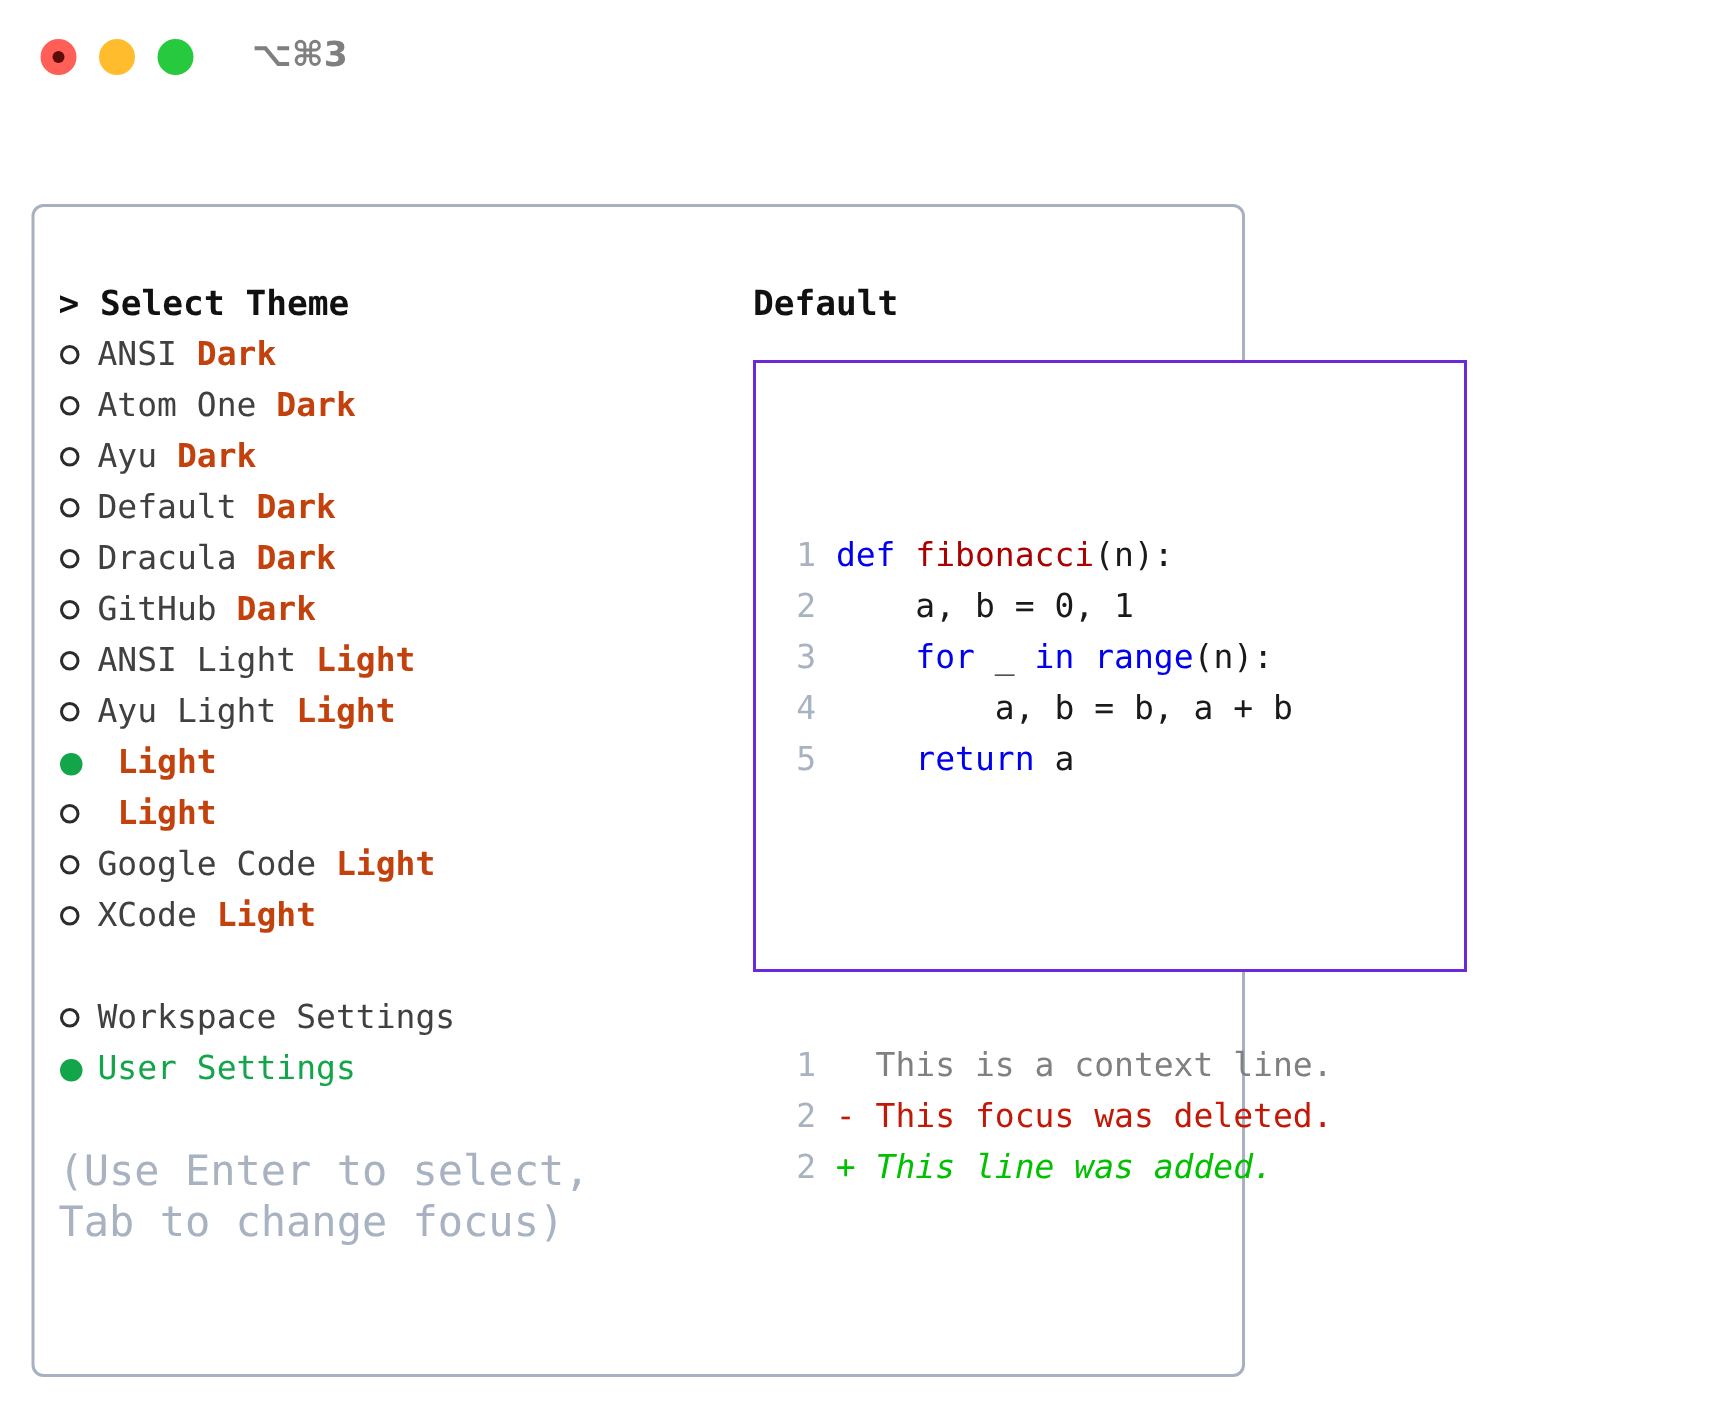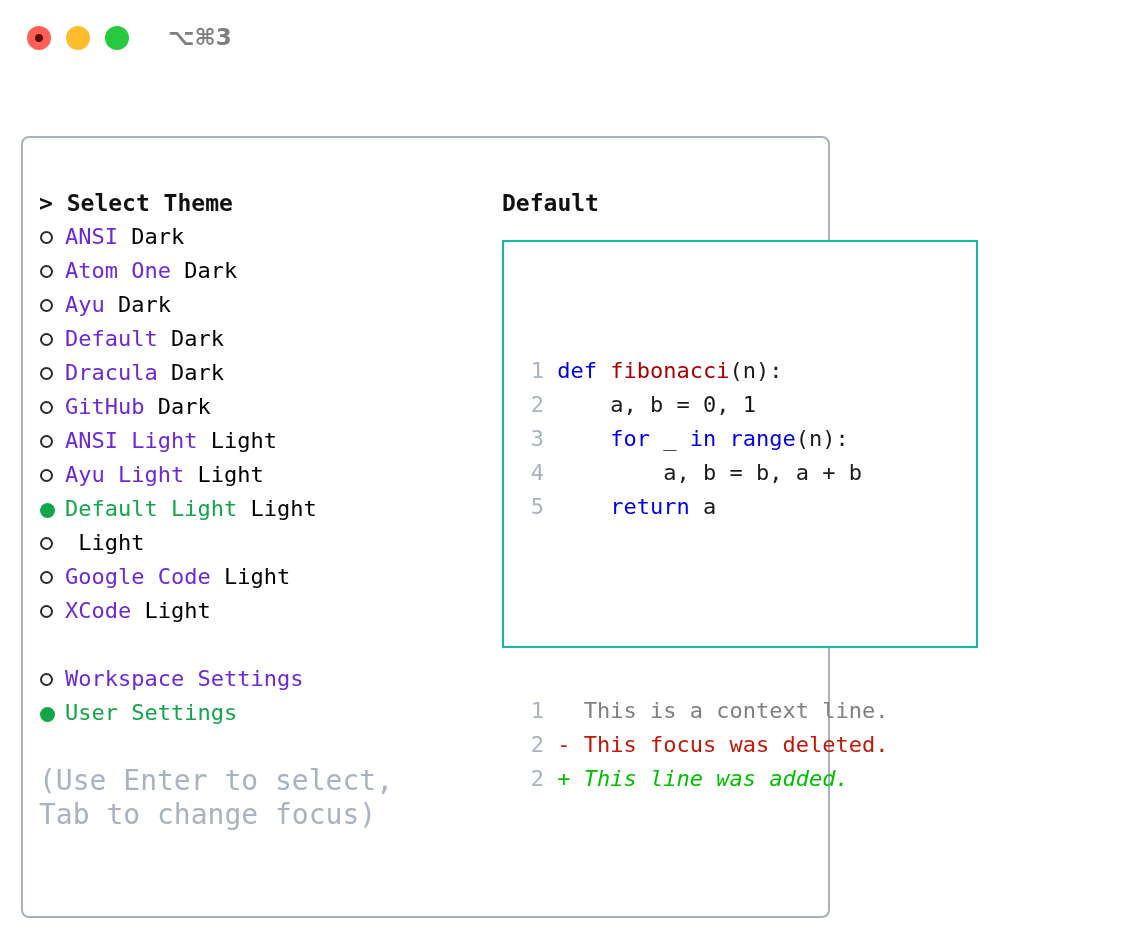--- a/index.html
+++ b/index.html
@@ -123,27 +123,28 @@
   .marker .filled {
     position: absolute;
     left: 1px;
     top: -13px;
     width: 15px;
     height: 15px;
     border-radius: 50%;
     background: #13a54a;
   }
   .label {
-    color: #6d28d9;
+    color: #404040;
   }
   .opt-row.selected .label {
     color: #13a54a;
   }
   .tag {
-    color: #000000;
+    color: #c2410c;
+    font-weight: bold;
   }
   .spacer-row { height: 34px; }
   .apply-title {
     padding-left: 26px;
     font-size: 22px;
     color: #2b2b2b;
     height: 34px;
     line-height: 34px;
     white-space: pre;
   }
@@ -168,21 +169,21 @@
     font-weight: bold;
     color: #111111;
     line-height: 34px;
     height: 34px;
     margin-bottom: 20px;
     white-space: pre;
   }
   .preview-box {
     width: 476px;
     height: 408px;
-    border: 2px solid #14b8a6;
+    border: 2px solid #6d28d9;
     box-sizing: border-box;
     background: #ffffff;
     position: relative;
   }
   .code {
     position: absolute;
     left: 14px;
     top: 44px;
     font-size: 22px;
     line-height: 34px;
@@ -223,21 +224,21 @@
       <div class="section-title">&gt; Select Theme</div>
       <div id="theme-list">
           <div class="opt-row"><span class="marker"><span class="ring"></span></span><span class="label">ANSI</span><span class="label"> </span><span class="tag">Dark</span></div>
           <div class="opt-row"><span class="marker"><span class="ring"></span></span><span class="label">Atom One</span><span class="label"> </span><span class="tag">Dark</span></div>
           <div class="opt-row"><span class="marker"><span class="ring"></span></span><span class="label">Ayu</span><span class="label"> </span><span class="tag">Dark</span></div>
           <div class="opt-row"><span class="marker"><span class="ring"></span></span><span class="label">Default</span><span class="label"> </span><span class="tag">Dark</span></div>
           <div class="opt-row"><span class="marker"><span class="ring"></span></span><span class="label">Dracula</span><span class="label"> </span><span class="tag">Dark</span></div>
           <div class="opt-row"><span class="marker"><span class="ring"></span></span><span class="label">GitHub</span><span class="label"> </span><span class="tag">Dark</span></div>
           <div class="opt-row"><span class="marker"><span class="ring"></span></span><span class="label">ANSI Light</span><span class="label"> </span><span class="tag">Light</span></div>
           <div class="opt-row"><span class="marker"><span class="ring"></span></span><span class="label">Ayu Light</span><span class="label"> </span><span class="tag">Light</span></div>
-          <div class="opt-row selected"><span class="marker"><span class="filled"></span></span><span class="label">Default Light</span><span class="label"> </span><span class="tag">Light</span></div>
+          <div class="opt-row selected"><span class="marker"><span class="filled"></span></span><span class="label"> </span><span class="tag">Light</span></div>
           <div class="opt-row"><span class="marker"><span class="ring"></span></span><span class="label"> </span><span class="tag">Light</span></div>
           <div class="opt-row"><span class="marker"><span class="ring"></span></span><span class="label">Google Code</span><span class="label"> </span><span class="tag">Light</span></div>
           <div class="opt-row"><span class="marker"><span class="ring"></span></span><span class="label">XCode</span><span class="label"> </span><span class="tag">Light</span></div>
         </div>
 
       <div class="spacer-row"></div>
 
       <div id="apply-list">
           <div class="opt-row"><span class="marker"><span class="ring"></span></span><span class="label">Workspace Settings</span></div>
           <div class="opt-row selected"><span class="marker"><span class="filled"></span></span><span class="label">User Settings</span></div>

